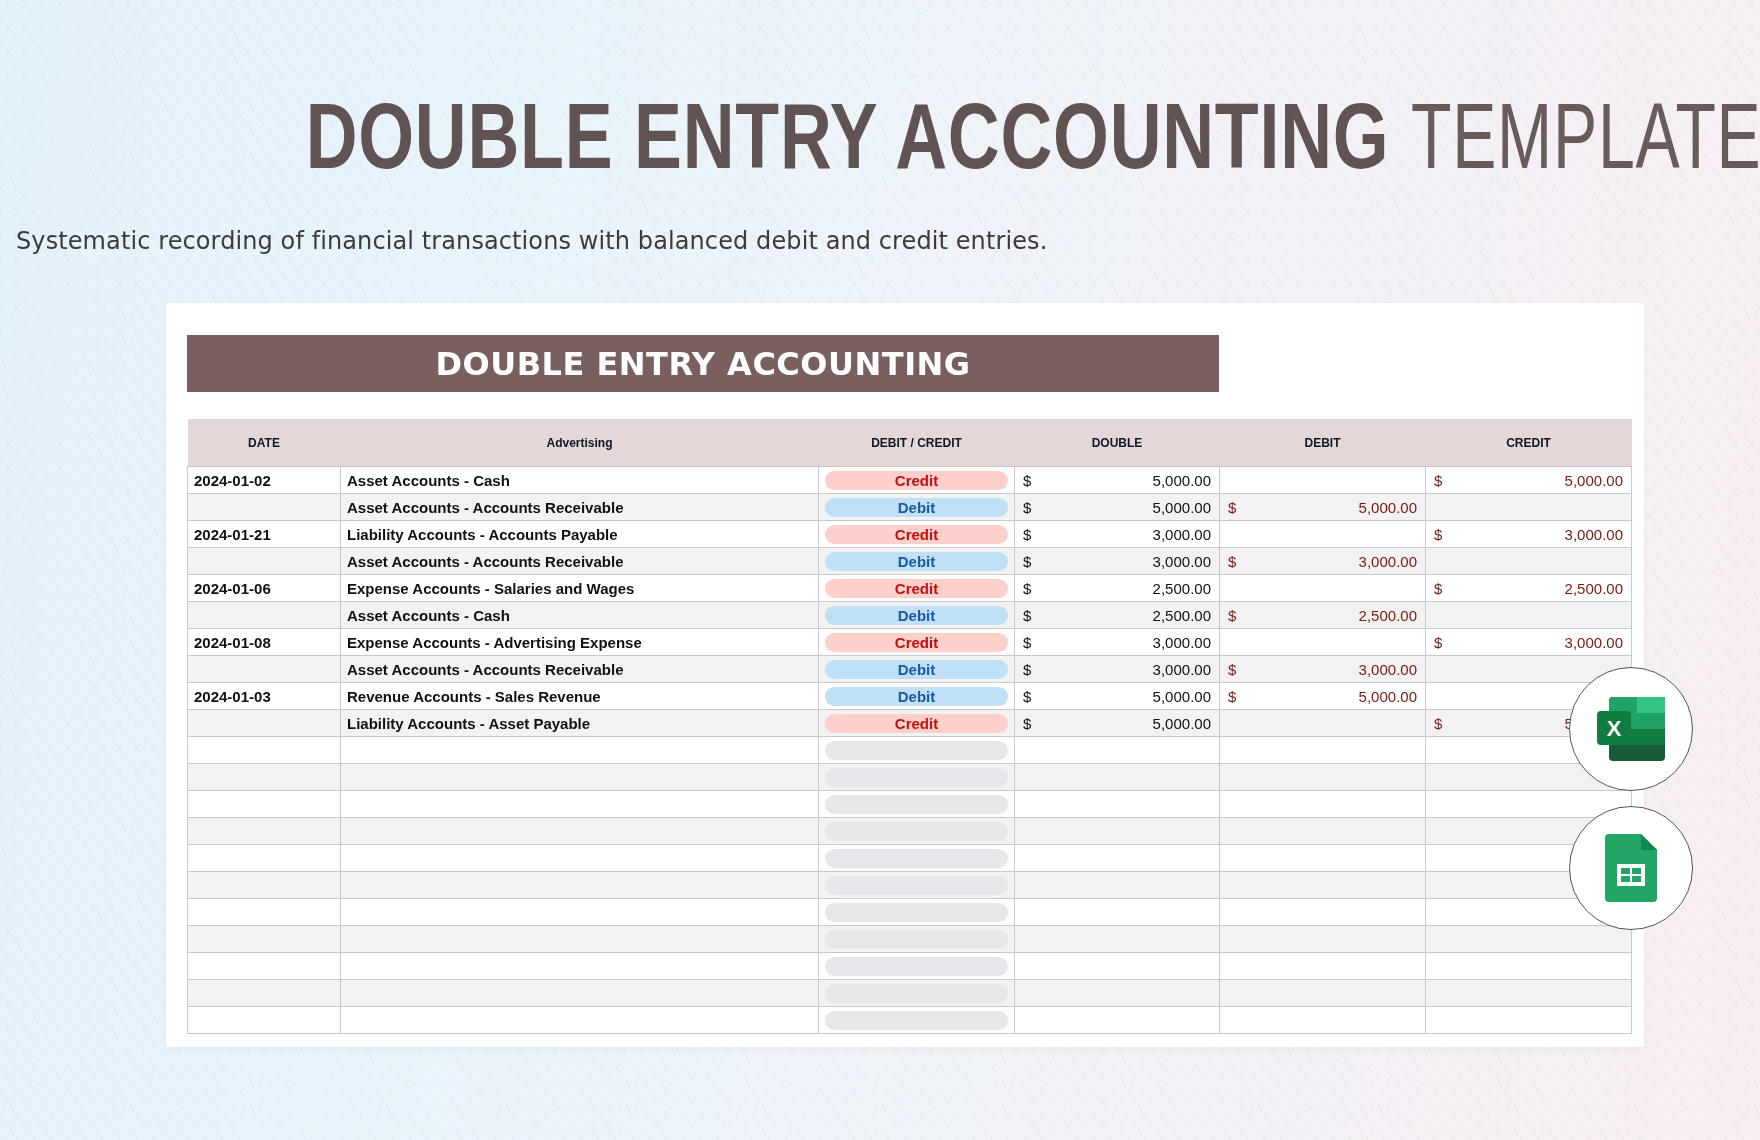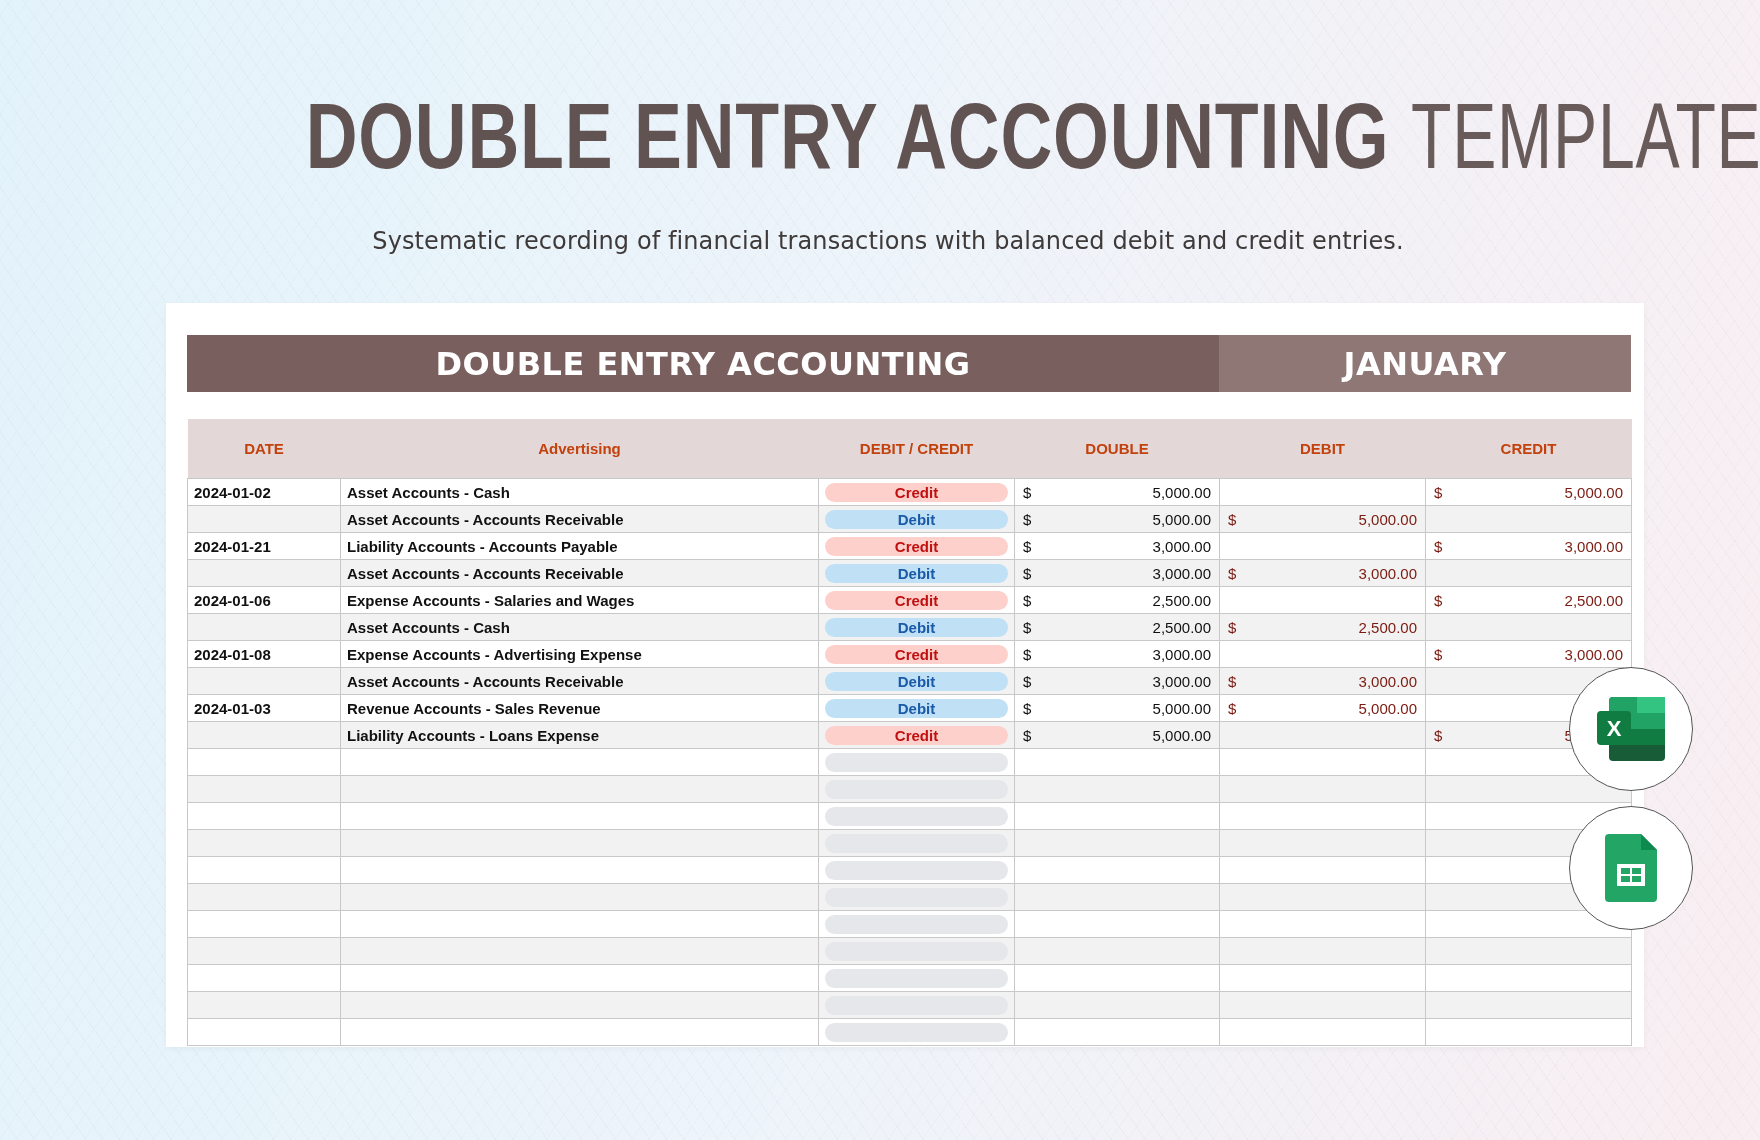--- a/index.html
+++ b/index.html
@@ -18,21 +18,21 @@
   .title {
     position: absolute; left: 0; right: 0; top: 88px; text-align: center;
     font-family: "Liberation Sans Narrow", "Liberation Sans", sans-serif;
     font-size: 92px; line-height: 96px; color: #625353; letter-spacing: 1px;
     white-space: nowrap;
   }
   .title .bold { font-weight: 700; transform: scaleX(0.78); display: inline-block; transform-origin: right center; }
   .title .light { font-weight: 400; display: inline-block; transform: scaleX(0.72); transform-origin: left center; color: #6a5b5b; -webkit-text-stroke: 0; }
   .title-wrap { display: inline-flex; gap: 22px; align-items: baseline; }
   .subtitle {
-    position: absolute; left: 0; right: 0; top: 227px; text-align: center;
+    position: absolute; left: 0; right: 0; top: 227px; 
     font-family: "DejaVu Sans", sans-serif; font-weight: 400;
     font-size: 24px; color: #3f3a3a; letter-spacing: 0.1px; margin-left: 16px;
   }
   .card {
     position: absolute; left: 166px; top: 303px; width: 1478px; height: 744px;
     background: #ffffff; box-shadow: 0 2px 6px rgba(0,0,0,0.04);
   }
   .banner {
     position: absolute; left: 21px; top: 32px; width: 1444px; height: 57px; display: flex;
   }
@@ -43,22 +43,22 @@
   .banner-month {
     flex: 1; background: #8f7776; color: #fff; display: flex; align-items: center; justify-content: center;
     font-family: "DejaVu Sans", sans-serif; font-weight: 700; font-size: 32px; letter-spacing: 0.5px;
   }
   table.ledger {
     position: absolute; left: 21px; top: 116px; width: 1444px;
     border-collapse: collapse; table-layout: fixed;
     font-family: "Liberation Sans", sans-serif; font-size: 15px; color: #111;
   }
   table.ledger th {
-    background: #e3d7d7; height: 27px; font-weight: 700; font-size: 15px; color: #c2410c;
-    border: none; padding: 16px;
+    background: #e3d7d7; height: 27px; font-weight: 700; font-size: 12px; color: #0f172a;
+    border: none; padding: 10px;
   }
   table.ledger td {
     height: 26px; padding: 0 6px; border: 1.5px solid #c8c8c8; white-space: nowrap;
     font-weight: 700; font-size: 15px;
   }
   table.ledger tbody tr:nth-child(even) td { background: #f2f2f2; }
   table.ledger tbody tr:nth-child(odd) td { background: #ffffff; }
   td.date { text-align: left; }
   td.pill-cell { padding: 0 10px; }
   .pill {
@@ -88,21 +88,20 @@
     <span class="bold">DOUBLE ENTRY ACCOUNTING</span>
     <span class="light">TEMPLATE</span>
   </span>
 </div>
 
 <div class="subtitle">Systematic recording of financial transactions with balanced debit and credit entries.</div>
 
 <div class="card">
   <div class="banner">
     <div class="banner-main">DOUBLE ENTRY ACCOUNTING</div>
-    <div class="banner-month">JANUARY</div>
   </div>
 
   <table class="ledger">
     <colgroup>
       <col style="width:153px">
         <col style="width:478px">
         <col style="width:196px">
       <col style="width:205px">
         <col style="width:206px">
         <col style="width:206px">
@@ -293,21 +292,21 @@
           <td>
             <div class="money red">
               <span class="sym">$</span>
               <span class="val">5,000.00</span>
             </div>
           </td>
           <td></td>
         </tr>
         <tr>
           <td class="date"></td>
-          <td>Liability Accounts - Loans Expense</td>
+          <td>Liability Accounts - Asset Payable</td>
           <td class="pill-cell">
             <div class="pill credit">Credit</div>
           </td>
           <td>
             <div class="money dark">
               <span class="sym">$</span>
               <span class="val">5,000.00</span>
             </div>
           </td>
           <td></td>

